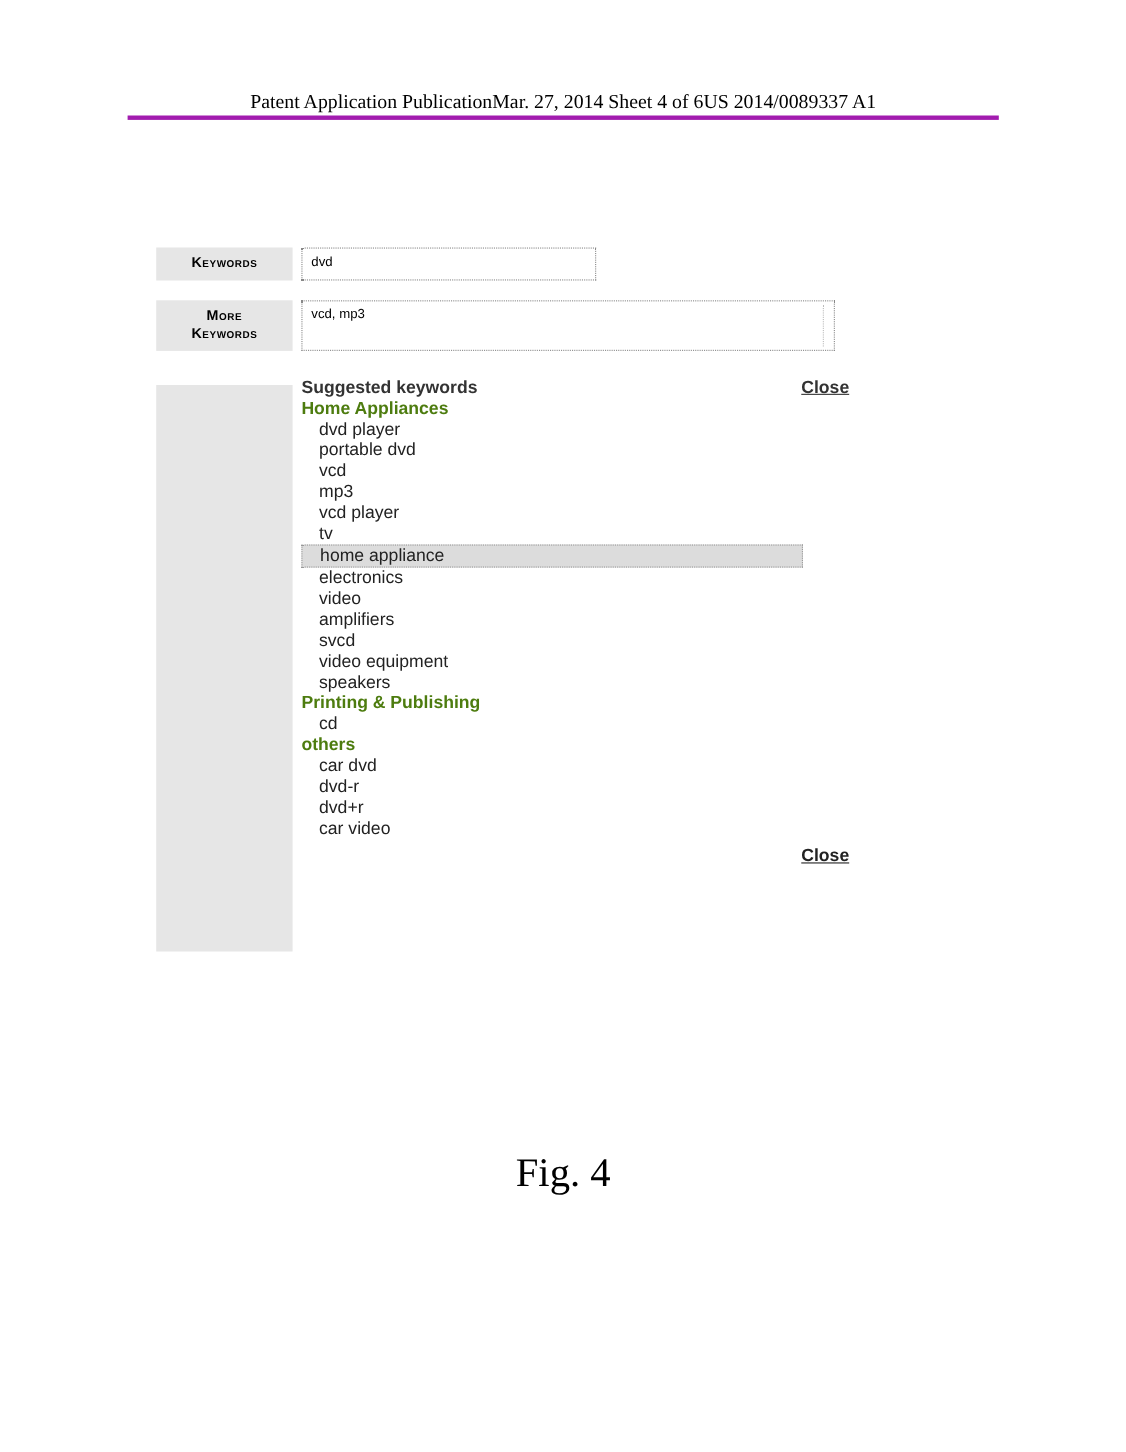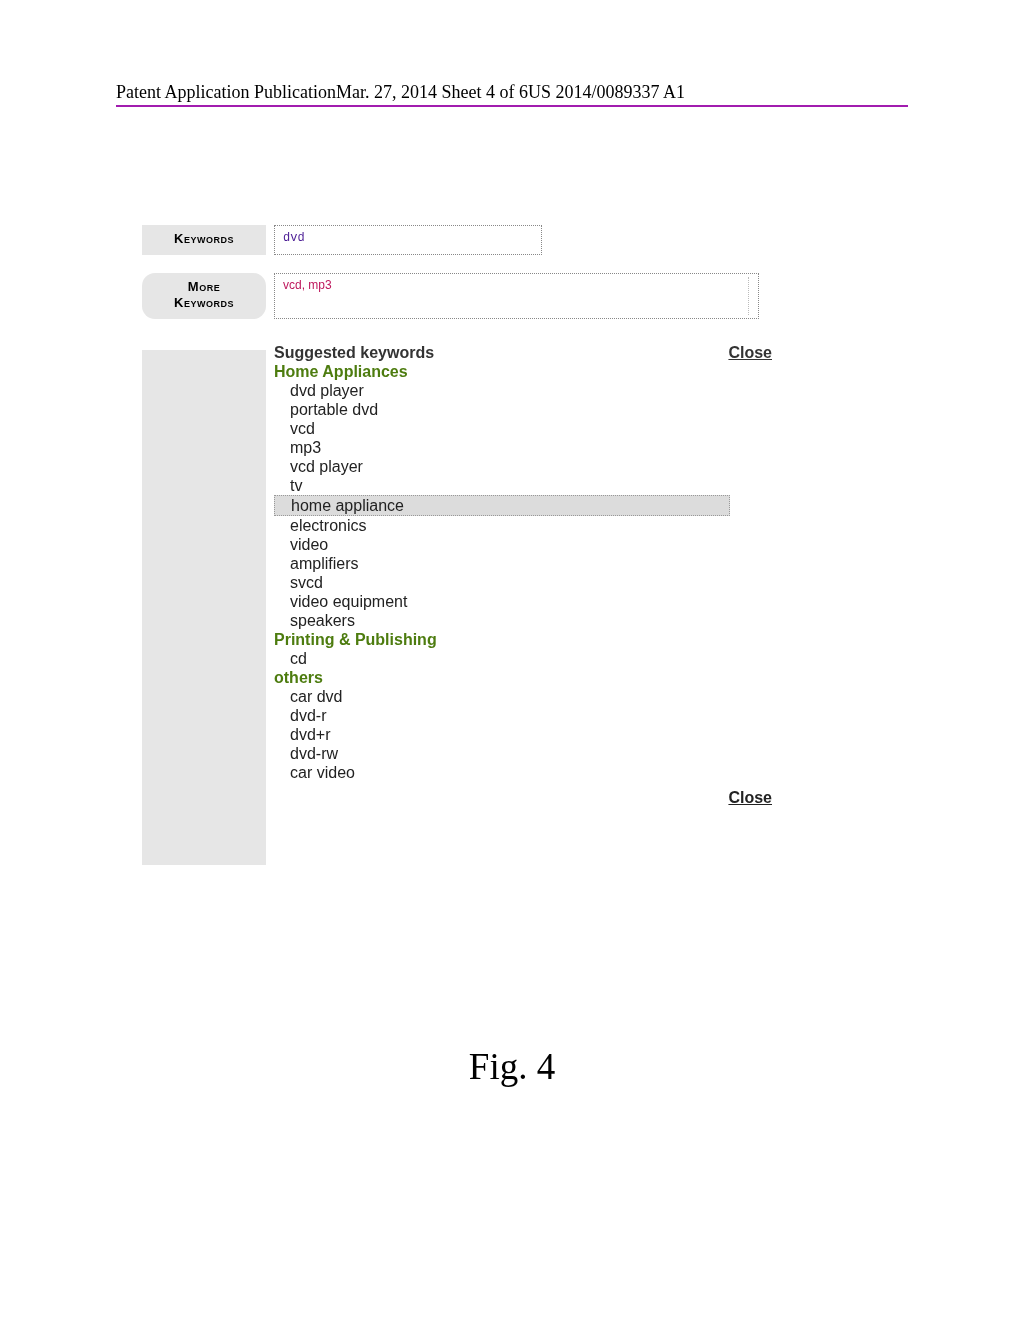--- a/index.html
+++ b/index.html
@@ -17,25 +17,25 @@
     height: 1320px;
     position: relative;
     box-sizing: border-box;
   }
   
   .hdr {
     position: absolute;
     top: 82px;
     left: 116px;
     right: 116px;
-    border-bottom: 2px solid #a21caf;
+    border-bottom: 4px solid #a21caf;
     padding-bottom: 2px;
     font-size: 18px;
     display: flex;
-    justify-content: flex-start;
+    justify-content: center;
     font-family: "Times New Roman", Times, serif;
   }
   .hdr .left { font-weight: 400; }
   .hdr .mid  { }
   .hdr .right{ }
 
   
   .figwrap {
     position: absolute;
     top: 225px;
@@ -64,41 +64,40 @@
     color: #000000;
   }
   .inputcell {
     margin-left: 8px;
     border: 1px dotted #888;
     height: 28px;
     line-height: 24px;
     padding: 0 8px;
     width: 250px;
     background: #fff;
-    color: #4c1d95;
-    font-family: Liberation Mono, monospace;
+    color: #000000;
+    font-family: Liberation Sans, sans-serif;
   }
   .row2 {
     margin-top: 18px;
     display: flex;
     align-items: flex-start;
   }
   .lblcell.tall {
     height: 46px;
     line-height: 16px;
     padding-top: 6px;
-    border-radius: 13px;
   }
   .textareacell {
     margin-left: 8px;
     border: 1px dotted #888;
     height: 46px;
     width: 485px;
     background: #fff;
-    color: #be185d;
+    color: #000000;
     padding: 4px 8px;
     box-sizing: border-box;
     position: relative;
     font-family: Verdana, Geneva, sans-serif;
   }
   .scroll-hint {
     position: absolute;
     right: 3px; top: 3px; bottom: 3px;
     width: 6px;
     border-left: 1px dotted #bbb;
@@ -211,21 +210,20 @@
         <div class="kw">amplifiers</div>
         <div class="kw">svcd</div>
         <div class="kw">video equipment</div>
         <div class="kw">speakers</div>
         <div class="cat">Printing &amp; Publishing</div>
         <div class="kw">cd</div>
         <div class="cat">others</div>
         <div class="kw">car dvd</div>
         <div class="kw">dvd-r</div>
         <div class="kw">dvd+r</div>
-        <div class="kw">dvd-rw</div>
         <div class="kw">car video</div>
       </div>
     <div class="bottom-close">
       <span class="closelnk">Close</span>
     </div>
   </div>
 
   <div class="figcaption">Fig. 4</div>
 </div>
 

